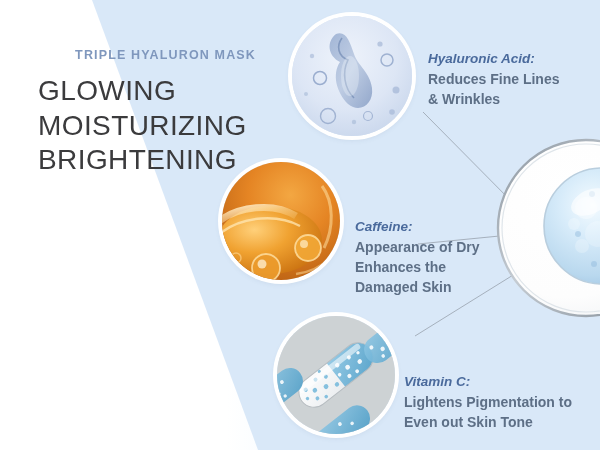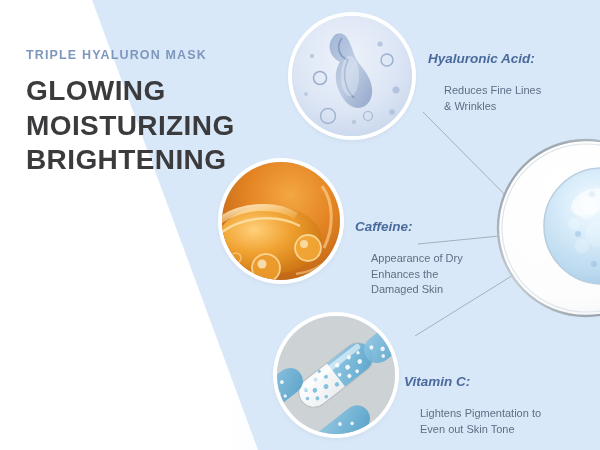--- a/index.html
+++ b/index.html
@@ -36,28 +36,29 @@
     width: 230px;
     z-index: 6;
   }
   .eyebrow {
     font-size: 12.5px;
     font-weight: bold;
     letter-spacing: 1.15px;
     color: #7f97bd;
     margin: 0 0 12px 0;
     white-space: nowrap;
+    text-align: right;
   }
   .headline {
     font-size: 28px;
-    font-weight: 700;
+    font-weight: 400;
     letter-spacing: 0.4px;
     line-height: 1.24;
     color: #3b3b3d;
-    margin: 0;
+    margin: 12px;
   }
   .headline span {
     display: block;
   }
 
   
   .connectors {
     position: absolute;
     left: 0; top: 0;
     width: 600px; height: 450px;
@@ -84,25 +85,25 @@
     font-size: 13.5px;
     font-weight: bold;
     color: #4a6punk;
     color: #4a6a9c;
     margin: 16px 0 3px 0;
     line-height: 1.2;
     font-style: italic;
   }
   .ing-name .colon { font-weight: bold; color: #4a6a9c; }
   .ing-desc {
-    font-size: 11px;
-    font-weight: normal;
+    font-size: 14px;
+    font-weight: bold;
     color: #5d6f86;
     line-height: 1.42;
-    margin: 16px;
+    margin: 0;
   }
   .ing-desc span { display: block; white-space: nowrap; }
 
   
   .product-jar {
     position: absolute;
     right: -86px;
     top: 138px;
     width: 200px;
     height: 180px;

